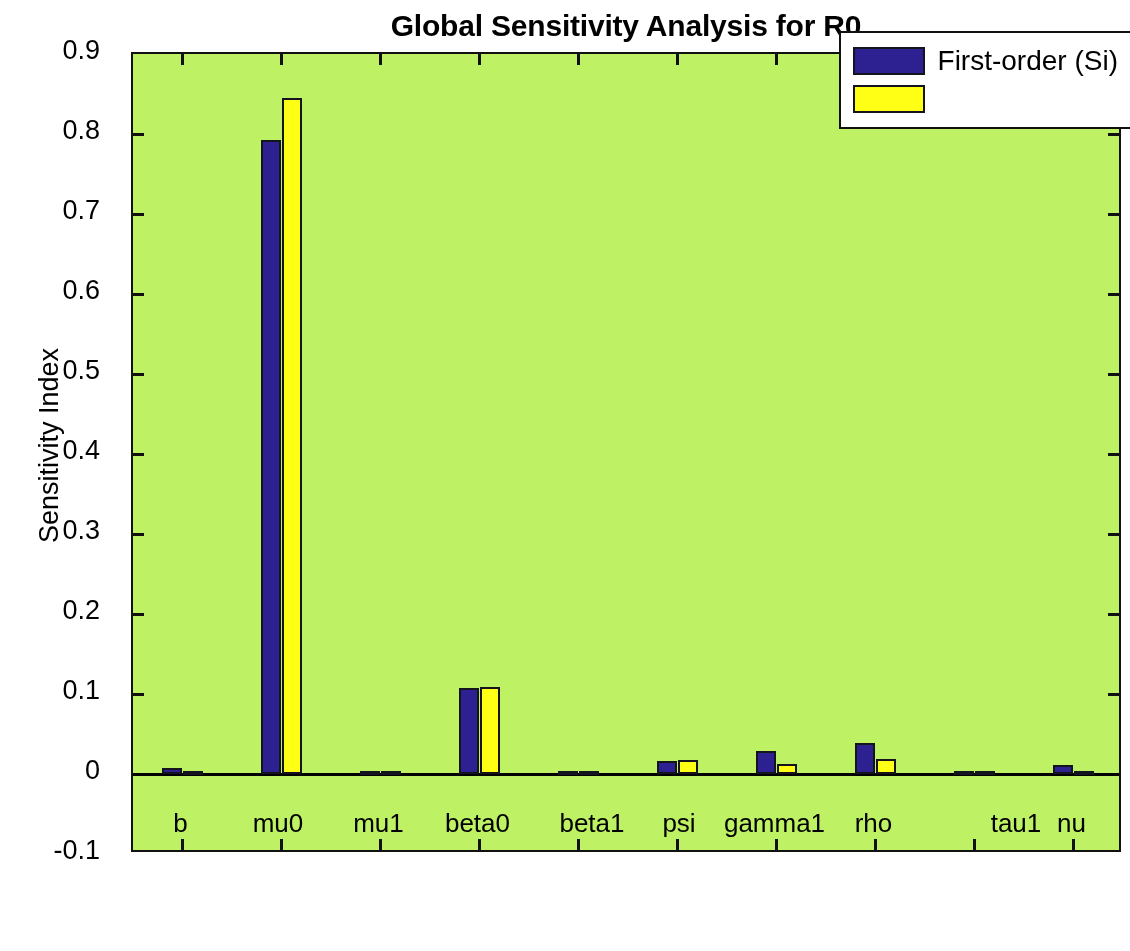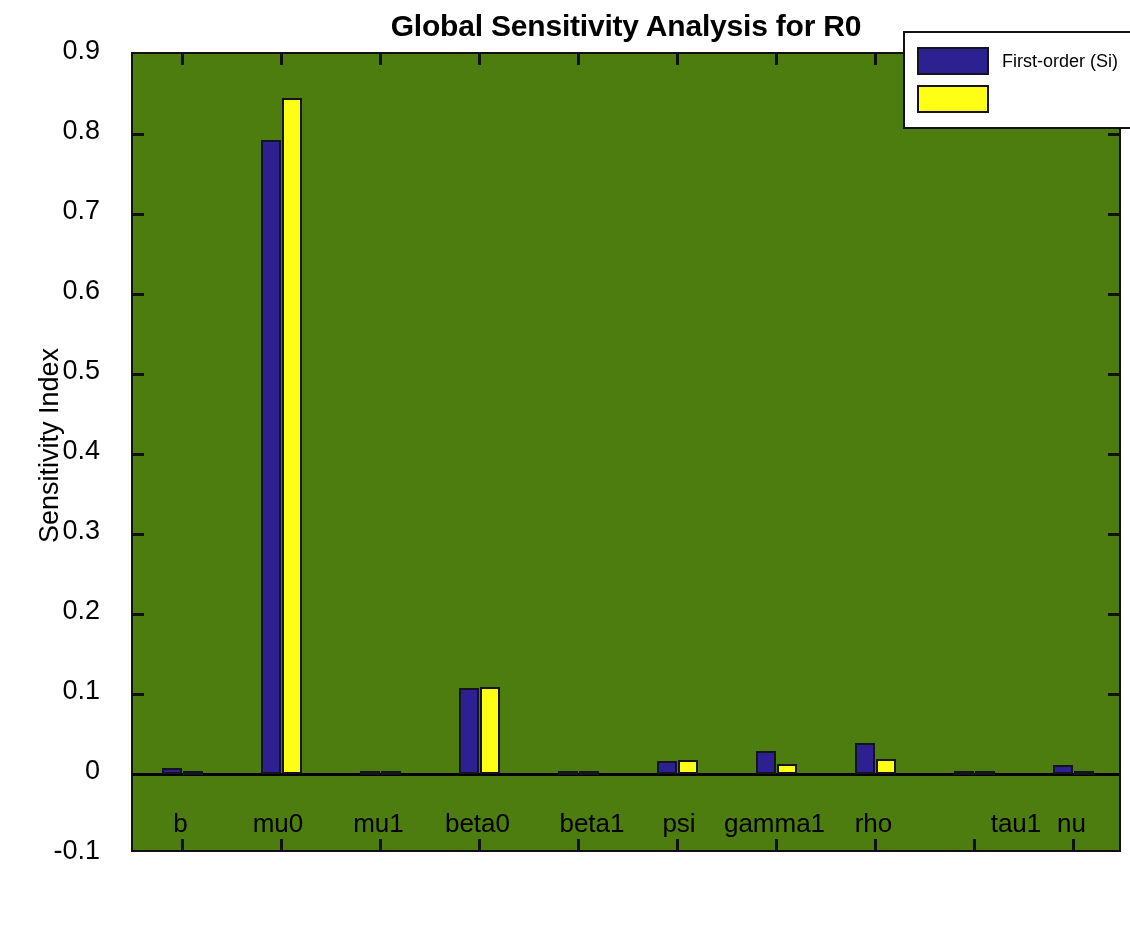--- a/index.html
+++ b/index.html
@@ -59,21 +59,21 @@
   }
   
   #plot-area {
     position: absolute;
     left: 115px;
     top: 52px;
     width: 990px;
     height: 800px;
     border: 2.5px solid #111111;
     box-sizing: border-box;
-    background: #4d7c0f;
+    background: #bef264;
   }
   .ytick-row {
     position: absolute;
     left: 0;
     width: 100%;
     height: 0;
   }
   .ytick-mark {
     position: absolute;
     left: 0;
@@ -150,21 +150,21 @@
     width: 72px;
     height: 28px;
     box-sizing: border-box;
     border: 2px solid #14141e;
     margin-right: 13px;
     flex: 0 0 auto;
   }
   .legend-swatch.si  { background: #2d2191; }
   .legend-swatch.sti { background: #ffff16; }
   .legend-text {
-    font-size: 18px;
+    font-size: 28px;
     white-space: nowrap;
     line-height: 30px;
   }
 </style>
 </head>
 <body>
 
 <div id="figure">
 
   <div id="chart-title">Global Sensitivity Analysis for R0</div>

